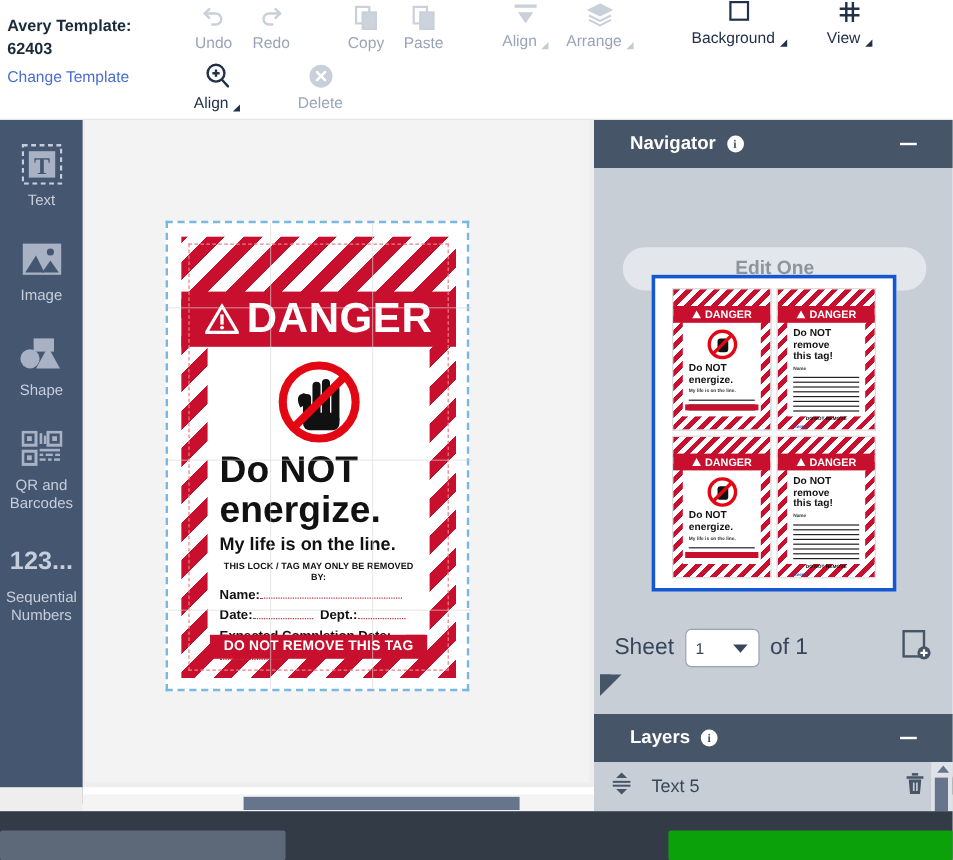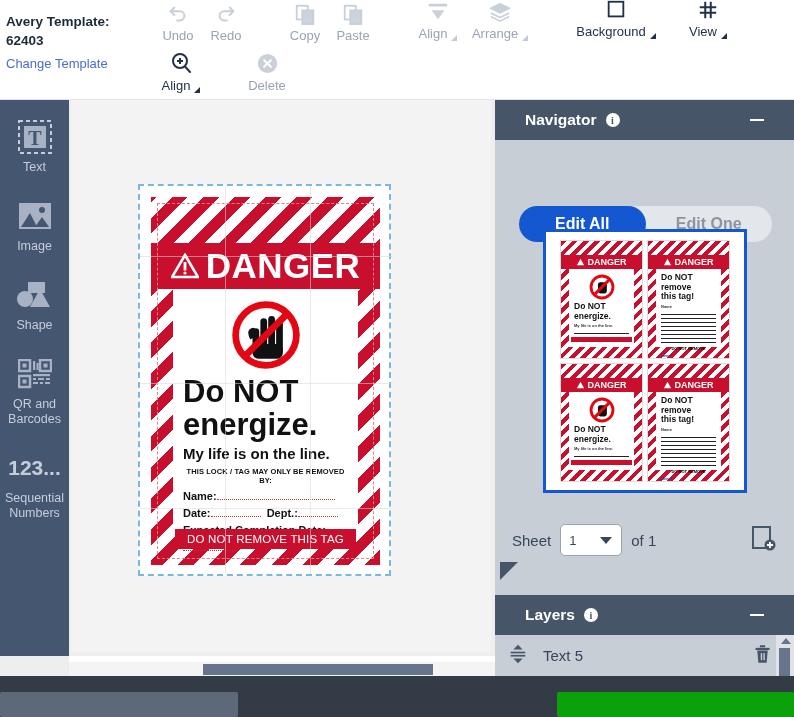--- a/index.html
+++ b/index.html
@@ -106,21 +106,21 @@
   .ln2 { font-size: 15px; font-weight: bold; color: #111; margin: 4px 0 0 2px; }
   .ln3 {
     font-size: 7.5px; font-weight: bold; color: #111; text-align: center;
     margin-top: 5px; letter-spacing: .1px;
   }
   .fld { font-size: 11px; font-weight: bold; color: #111; margin-top: 5px; margin-left: 2px;
          white-space: nowrap; }
   .fld .rule { display: inline-block; border-bottom: 1px dotted #b33; }
   .bot-bar {
     position: absolute; left: 24px; right: 24px; bottom: 16px; height: 20px;
-    background: #c8102e; color: #fff; font-size: 11.5px; font-weight: normal;
+    background: #c8102e; color: #fff; font-size: 11.5px; font-weight: bold;
     display: flex; align-items: center; justify-content: center; z-index: 5;
     letter-spacing: .2px;
   }
   .gridline { position: absolute; background: #d9d9d9; z-index: 7; }
   .hscroll-track {
     position: absolute; left: 69px; top: 662px; width: 426px; height: 14px;
     background: #f4f4f4;
   }
   .hscroll-thumb {
     position: absolute; left: 203px; top: 664px; width: 230px; height: 11px;
@@ -188,21 +188,21 @@
   .mini .mfoot { position:absolute; left:10px; right:10px; bottom:16px;
     height:5px; background:#c8102e; z-index:5; }
   .mini .mcenter { font-size:4px; font-weight:bold; text-align:center; margin-top:3px;}
   .mini .mlogo { font-size:4px; color:#2a4a9a; font-weight:bold; margin-top:2px;}
   .nohand-mini { width: 26px; height: 26px; display:block; margin: 1px auto 2px auto; }
 
   .sheet-row {
     position: absolute; left: 495px; top: 520px; width: 299px; height: 40px;
     display: flex; align-items: center; padding-left: 17px; gap: 9px;
   }
-  .sheet-lbl { font-size: 15px; color: #37465c; }
+  .sheet-lbl { font-size: 19px; color: #37465c; }
   .sheet-sel {
     width: 62px; height: 32px; background: #ffffff; border: 1px solid #9aa3b0;
     border-radius: 5px; display: flex; align-items: center; padding: 0 8px;
     font-size: 13px; color: #37465c; cursor: pointer; position: relative;
   }
   .sel-caret {
     position:absolute; right: 9px; width:0; height:0;
     border-left: 6px solid transparent; border-right: 6px solid transparent;
     border-top: 7px solid #37465c;
   }
@@ -498,21 +498,20 @@
   <div class="hscroll-thumb"></div>
 
   <div class="rp" style="top:100px;">
     <div class="panel-head">
       <span class="panel-title">Navigator</span>
       <span class="info-ico">i</span>
       <span class="minus"></span>
     </div>
     <div class="nav-body">
       <div class="seg">
-        <div class="seg-btn active">Edit All</div>
         <div class="seg-btn">Edit One</div>
       </div>
     </div>
   </div>
 
   <div class="sheet-prev">
     <div class="mini-grid">
 
       <div class="mini sel">
         <div class="mstripes"></div>

